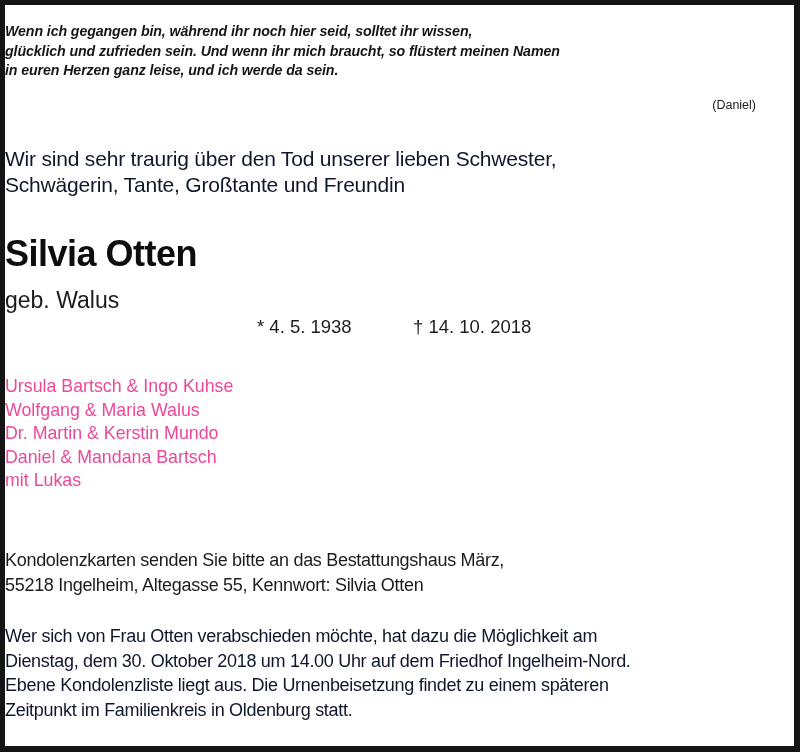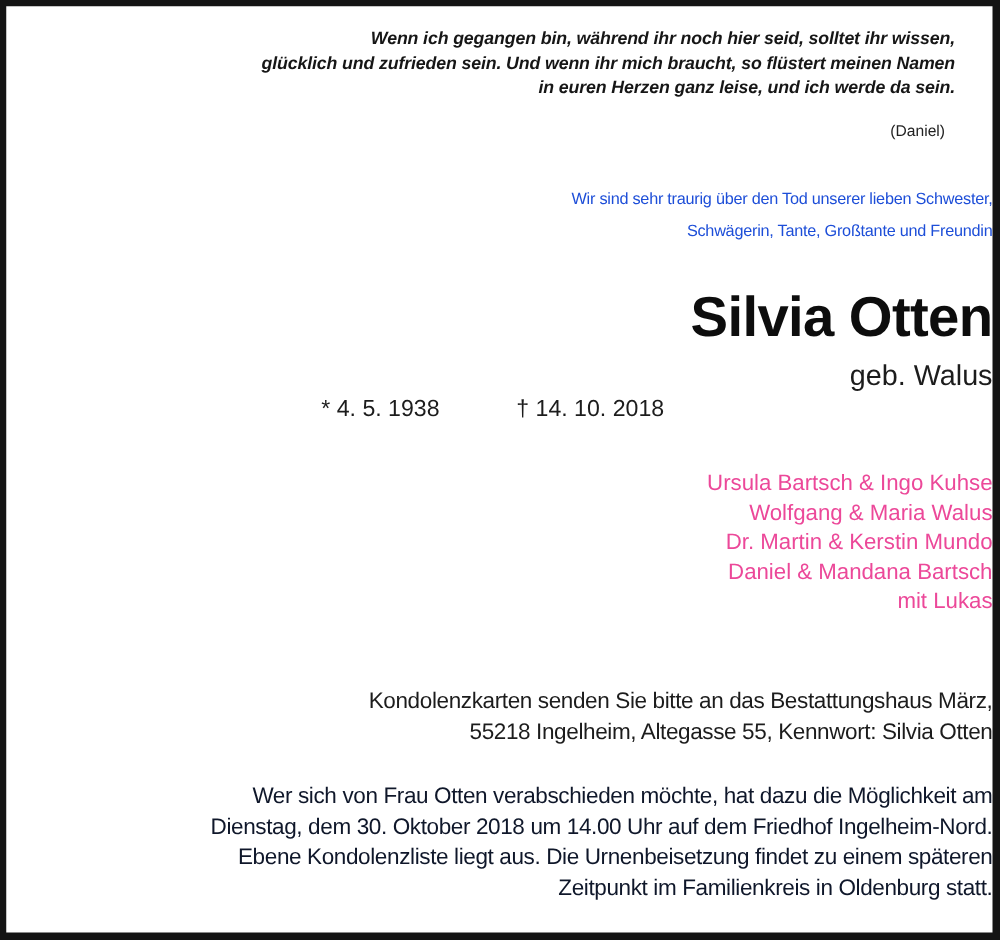--- a/index.html
+++ b/index.html
@@ -9,46 +9,45 @@
     width: 800px; height: 752px;
     box-sizing: border-box;
     background: #ffffff;
     border-top: 5px solid #141414;
     border-left: 5px solid #141414;
     border-right: 6px solid #141414;
     border-bottom: 6px solid #141414;
     font-family: "Liberation Sans", sans-serif;
     color: #1a1a1a;
   }
-  .abs { position: absolute; left: 0; right: 0; text-align: right; }
+  .abs { position: absolute; left: 0; right: 0; text-align: left; }
   .poem {
     top: 17px;
     font-weight: bold; font-style: italic;
     font-size: 14.2px; line-height: 19.5px;
     letter-spacing: -0.1px;
     color: #161616;
     padding-right: 30px;
   }
   .signature {
     position: absolute; right: 38px; top: 93px;
     font-size: 12.5px; color: #222;
   }
   .intro {
     top: 141px;
-    font-size: 13px; line-height: 26px;
+    font-size: 21px; line-height: 26px;
     letter-spacing: -0.2px;
-    color: #1d4ed8;
+    color: #0f172a;
   }
   .name {
     top: 222px;
     font-weight: bold;
-    font-size: 45px; line-height: 54px;
+    font-size: 36px; line-height: 54px;
     letter-spacing: -0.5px;
     color: #0d0d0d;
-    padding-left: 15px;
   }
   .birthname {
     top: 284px;
     font-size: 23px; line-height: 22px;
     color: #1c1c1c;
   }
   .dates {
     position: absolute; top: 310px; left: 0; right: 0;
     font-size: 18.5px; line-height: 24px; color: #1c1c1c;
   }

